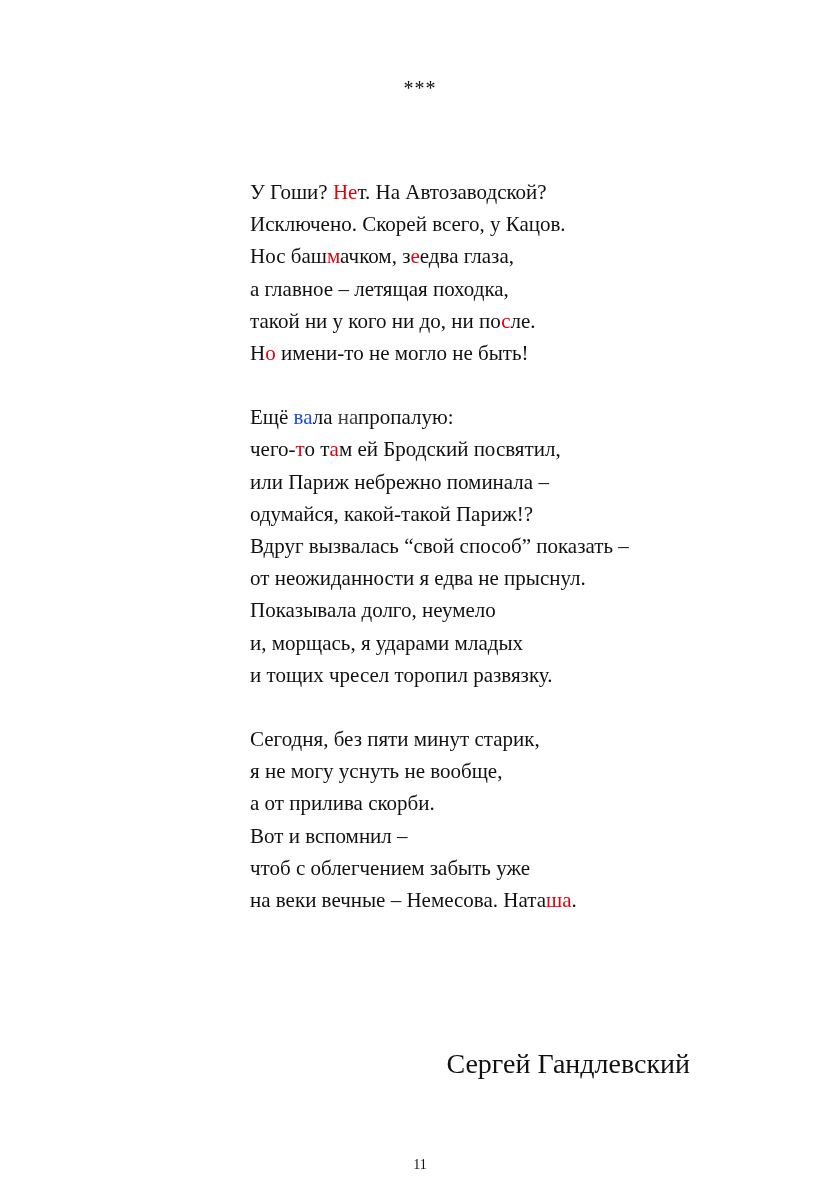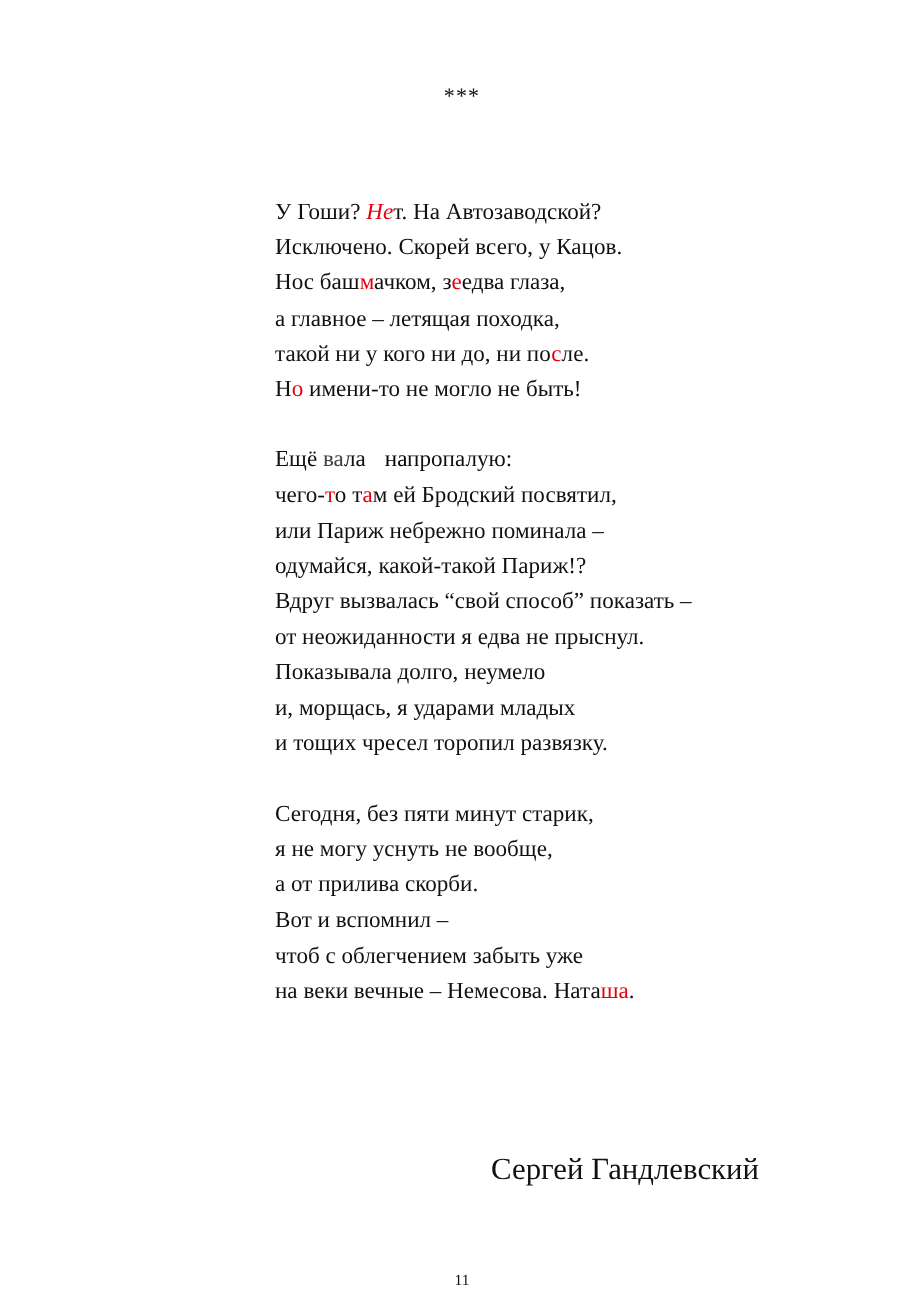--- a/index.html
+++ b/index.html
@@ -66,29 +66,29 @@
     }
   </style>
 </head>
 <body>
 
 <div class="page">
   <div class="asterisks">***</div>
 
   <div class="poem" id="poem">
       <div class="stanza">
-        <div class="line"><span>У Гоши? </span><span class="hl" style="color: rgb(229, 0, 15); font-style: italic;">Не</span><span>т. На Автозаводской?</span></div>
+        <div class="line"><span>У Гоши? </span><span class="hl" style="color: rgb(229, 0, 15);">Не</span><span>т. На Автозаводской?</span></div>
         <div class="line"><span>Исключено. Скорей всего, у Кацов.</span></div>
         <div class="line"><span>Нос баш</span><span class="hl" style="color: rgb(229, 0, 15);">м</span><span>ачком, з</span><span class="hl" style="color: rgb(229, 0, 15);">е</span><span>едва глаза,</span></div>
         <div class="line"><span>а главное – летящая походка,</span></div>
         <div class="line"><span>такой ни у кого ни до, ни по</span><span class="hl" style="color: rgb(229, 0, 15);">с</span><span>ле.</span></div>
         <div class="line"><span>Н</span><span class="hl" style="color: rgb(229, 0, 15);">о</span><span> имени-то не могло не быть!</span></div>
       </div>
       <div class="stanza">
-        <div class="line"><span>Ещё </span><span class="hl" style="color: #404040;">ва</span><span>ла </span><span class="hl" style="color: #000000; margin-left: 12px;">на</span><span>пропалую:</span></div>
+        <div class="line"><span>Ещё </span><span class="hl" style="color: #1d4ed8;">ва</span><span>ла </span><span class="hl" style="color: #404040;">на</span><span>пропалую:</span></div>
         <div class="line"><span>чего-</span><span class="hl" style="color: rgb(229, 0, 15);">т</span><span>о т</span><span class="hl" style="color: rgb(229, 0, 15);">а</span><span>м ей Бродский посвятил,</span></div>
         <div class="line"><span>или Париж небрежно поминала –</span></div>
         <div class="line"><span>одумайся, какой-такой Париж!?</span></div>
         <div class="line"><span>Вдруг вызвалась “свой способ” показать –</span></div>
         <div class="line"><span>от неожиданности я едва не прыснул.</span></div>
         <div class="line"><span>Показывала долго, неумело</span></div>
         <div class="line"><span>и, морщась, я ударами младых</span></div>
         <div class="line"><span>и тощих чресел торопил развязку.</span></div>
       </div>
       <div class="stanza">

